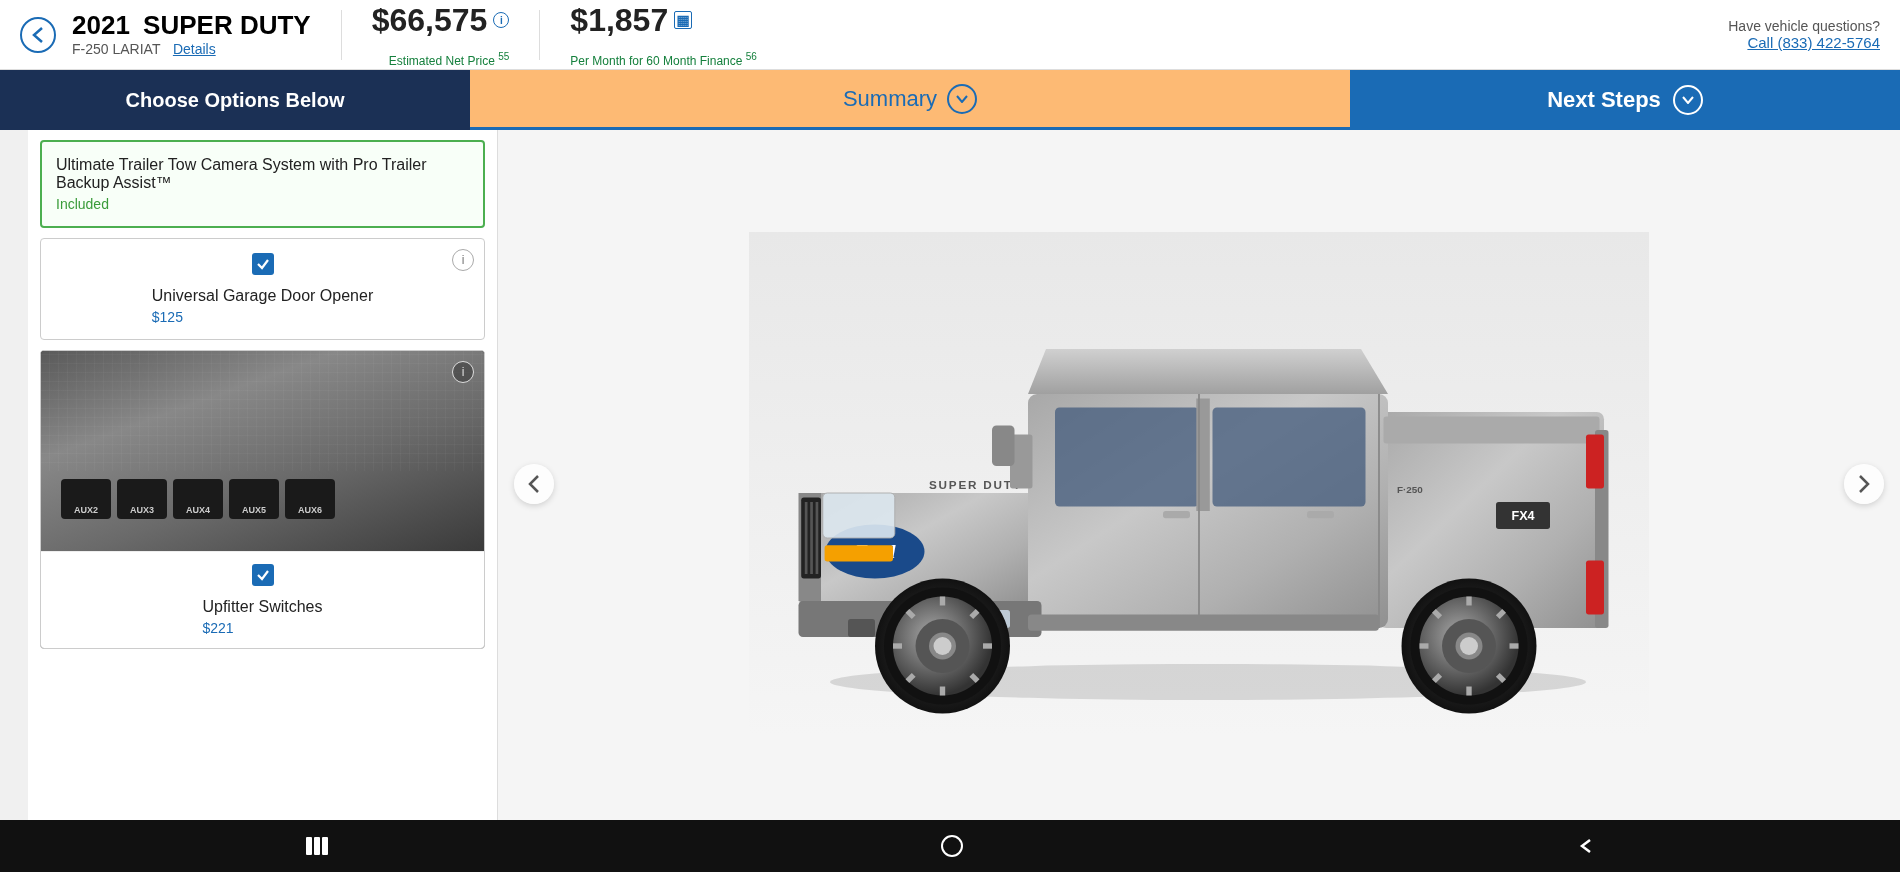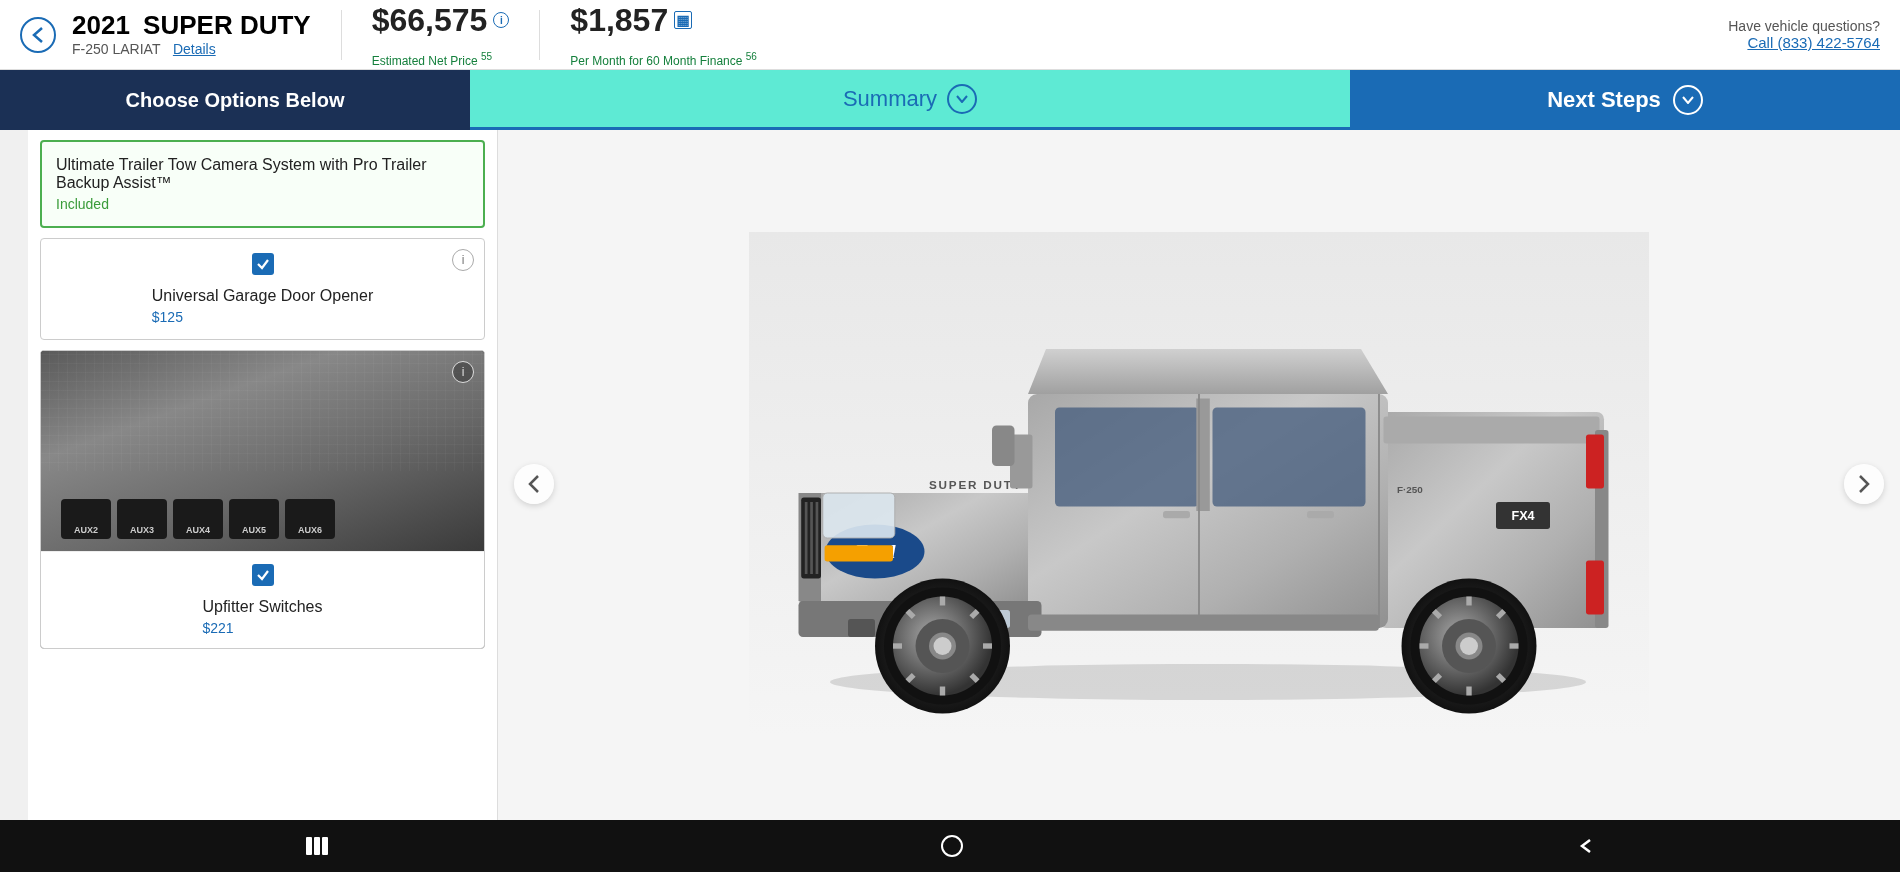--- a/index.html
+++ b/index.html
@@ -22,21 +22,21 @@
       color: #1a6bb5;
       font-size: 18px;
       cursor: pointer;
       margin-right: 16px;
       flex-shrink: 0;
     }
     .header-vehicle-info { flex: 0 0 auto; }
     .header-vehicle-title { font-size: 26px; font-weight: 700; color: #000000; line-height: 1.1; }
     .header-details-link { color: #1a6bb5; font-size: 14px; text-decoration: underline; margin-left: 8px; cursor: pointer; margin-top: 48px; }
     .header-divider { width: 1px; background: #ddd; height: 50px; margin: 0 30px; flex-shrink: 0; }
-    .header-price-section { flex: 0 0 auto; }
+    .header-price-section { flex: 0 0 auto; text-align: right; }
     .header-main-price { font-size: 32px; font-weight: 700; color: #222; display: flex; align-items: center; gap: 6px; }
     .header-price-info { font-size: 12px; color: #15803d; margin-top: 12px; }
     .info-icon { width: 16px; height: 16px; border: 1px solid #1a6bb5; border-radius: 50%; color: #1a6bb5; font-size: 10px; display: inline-flex; align-items: center; justify-content: center; cursor: pointer; flex-shrink: 0; }
     .header-monthly-section { flex: 0 0 auto; }
     .header-monthly-price { font-size: 32px; font-weight: 700; color: #222; display: flex; align-items: center; gap: 6px; }
     .calc-icon { width: 18px; height: 18px; color: #1a6bb5; font-size: 14px; cursor: pointer; border: 1px solid #1a6bb5; border-radius: 2px; display: inline-flex; align-items: center; justify-content: center; }
     .header-spacer { flex: 1; }
     .header-contact { text-align: right; font-size: 14px; color: #555; }
     .header-phone { color: #1a6bb5; font-size: 15px; text-decoration: underline; cursor: pointer; }
 
@@ -49,21 +49,21 @@
     .tab-left {
       flex: 0 0 470px;
       background: #1b3055;
       display: flex;
       align-items: center;
       justify-content: center;
     }
     .tab-left-label { color: #fff; font-size: 20px; font-weight: 600; }
     .tab-summary {
       flex: 1;
-      background: #5eead4;
+      background: #fdba74;
       display: flex;
       align-items: center;
       justify-content: center;
       border-bottom: 3px solid #1a6bb5;
       gap: 10px;
       cursor: pointer;
     }
     .tab-summary-label { color: #1a6bb5; font-size: 22px; font-weight: 500; }
     .tab-circle-btn {
       width: 30px; height: 30px;
@@ -171,21 +171,21 @@
       display: flex;
       align-items: center;
       justify-content: center;
       position: relative;
     }
     
     .aux-buttons {
       display: flex;
       gap: 6px;
       position: absolute;
-      bottom: 12px;
+      bottom: 32px;
       left: 20px;
       text-align: right;
     }
     .aux-btn {
       width: 50px; height: 40px;
       background: #1a1a1a;
       border-radius: 4px;
       display: flex; align-items: flex-end; justify-content: center;
       padding-bottom: 4px;
       font-size: 9px;

